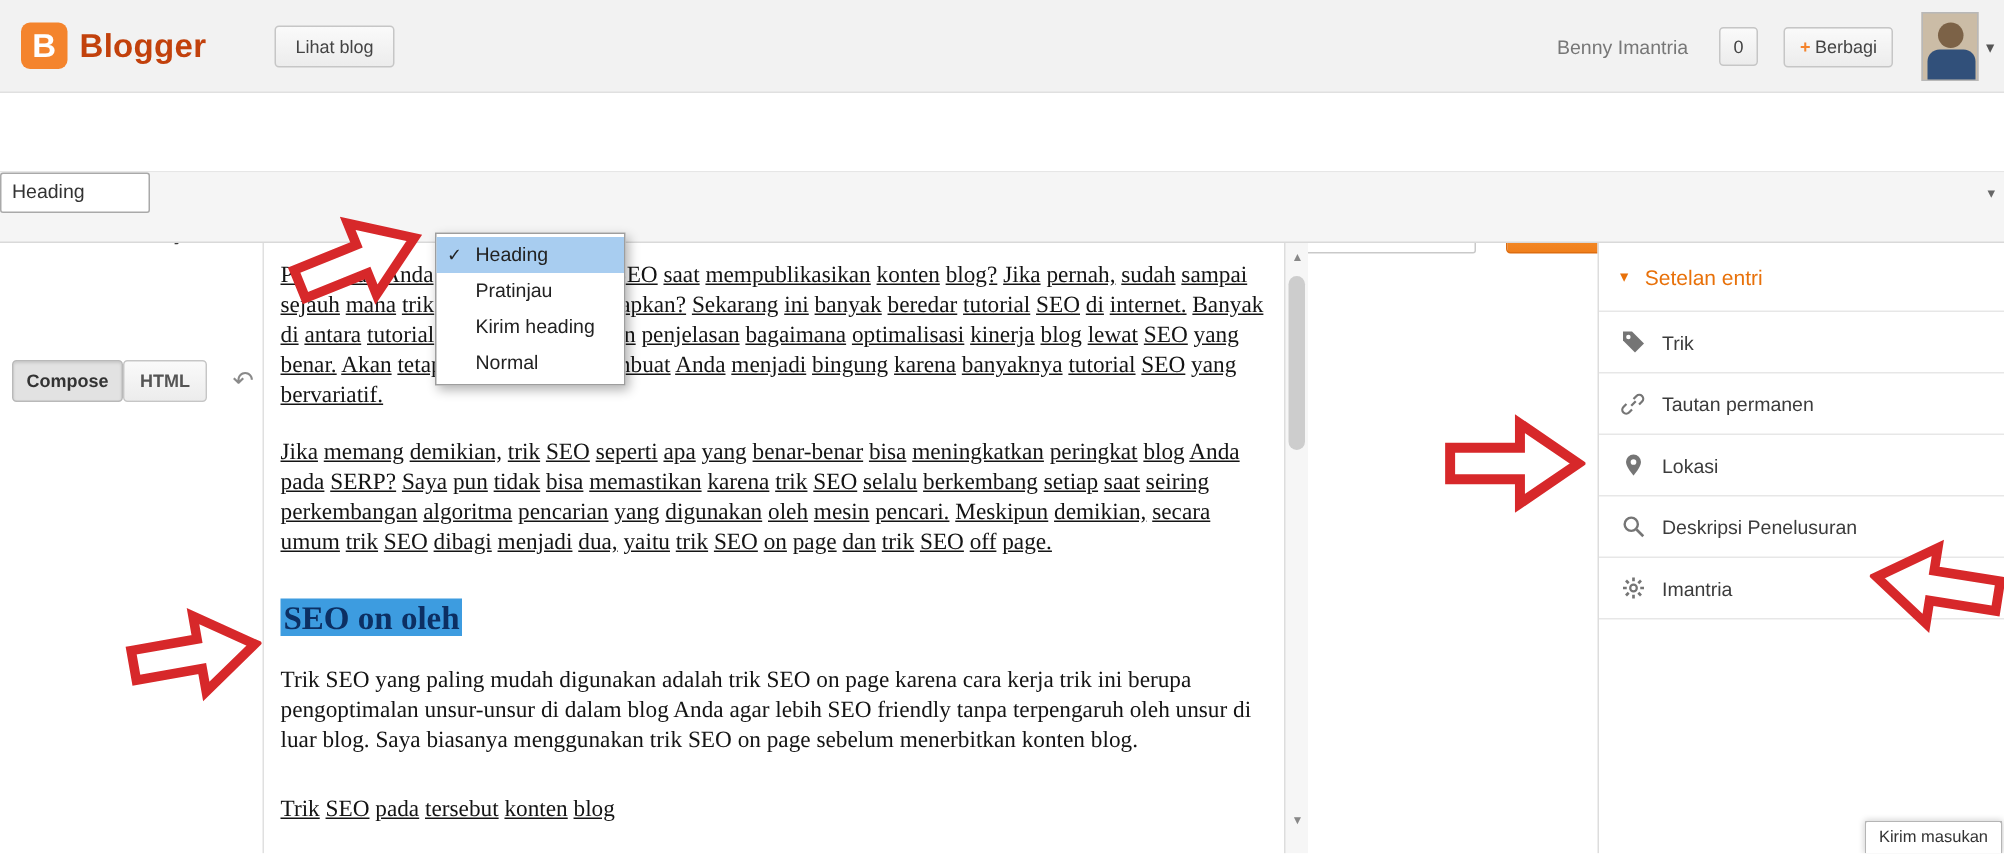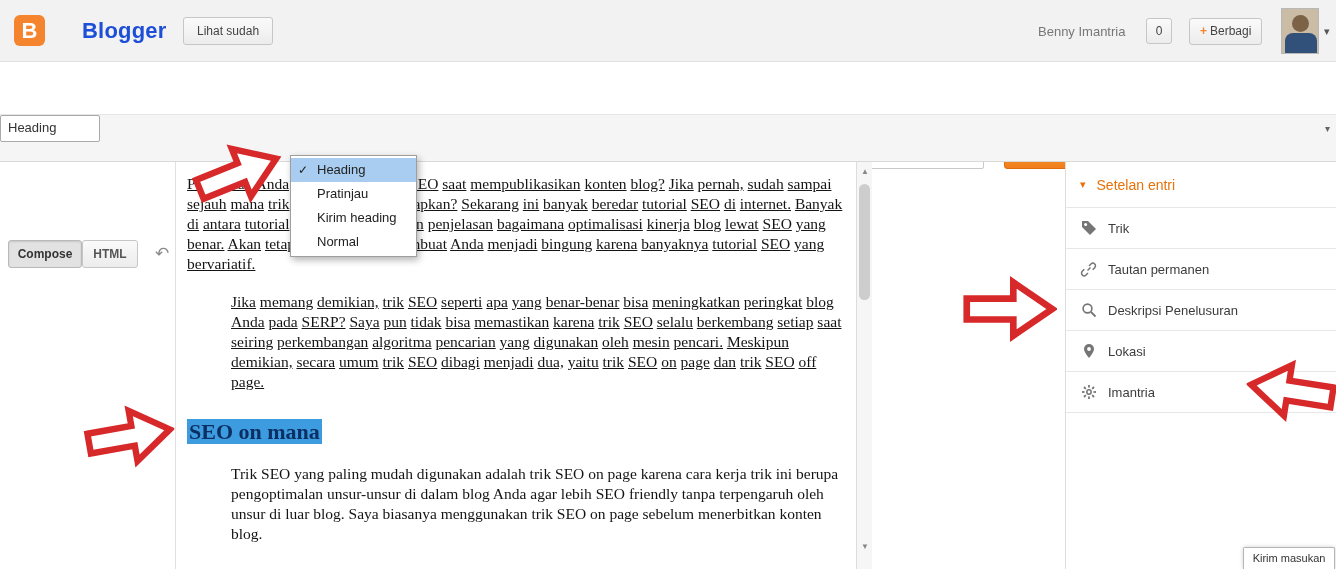--- a/index.html
+++ b/index.html
@@ -9,21 +9,21 @@
     background:#fff; font-family:"Liberation Sans", sans-serif; color:#333;
   }
   .abs { position:absolute; }
 
   
   .topbar { position:absolute; left:0; top:0; width:1336px; height:62px;
     background:#f2f2f2; border-bottom:1px solid #e0e0e0; }
   .logo { position:absolute; left:14px; top:15px; display:flex; align-items:center; gap:8px; cursor:pointer; }
   .logo-mark { width:31px; height:31px; background:#f4842d; color:#fff; border-radius:6px;
     font-size:22px; font-weight:bold; display:flex; align-items:center; justify-content:center; }
-  .logo-text { font-size:22px; font-weight:bold; color:#1d4ed8; letter-spacing:0.2px;margin-left:29px; }
+  .logo-text { font-size:22px; font-weight:bold; color:#c2410c; letter-spacing:0.2px; }
   .btn { display:inline-block; background:linear-gradient(#fafafa,#ececec); border:1px solid #c6c6c6;
     border-radius:3px; font-size:12px; color:#444; text-align:center; cursor:pointer;
     font-family:"Liberation Sans", sans-serif; }
   .view-blog { left:183px; top:17px; height:28px; line-height:26px; padding:0 13px; }
   .username { left:1038px; top:24px; font-size:13px; color:#777; }
   .counter { left:1146px; top:18px; width:26px; height:26px; line-height:24px; }
   .share { left:1189px; top:18px; height:27px; line-height:25px; padding:0 10px; }
   .share .plus { color:#f4842d; font-weight:bold; margin-right:3px; }
   .avatar { left:1281px; top:8px; width:38px; height:46px; background:#cbbca6; overflow:hidden; cursor:pointer;
     border:1px solid #b8b8b8; }
@@ -107,21 +107,21 @@
     border-left:1px solid #ddd; }
   .scroll-btn { position:absolute; left:0; width:16px; height:16px; text-align:center;
     font-size:8px; line-height:16px; color:#888; cursor:pointer; }
   .scroll-up { top:2px; }
   .scroll-down { top:377px; }
   .scroll-thumb { position:absolute; left:2px; top:22px; width:11px; height:116px;
     background:#cdcdcd; border-radius:6px; cursor:grab; }
   .editor-content { position:absolute; left:11px; top:12px; width:660px;
     font-family:"Liberation Serif", serif; font-size:15.5px; line-height:20px; color:#141414; }
   .editor-content p { margin:0 0 18px 0; }
-  .editor-content p.gap { margin-bottom:26px;margin-left:44px; }
+  .editor-content p.gap { margin-bottom:26px; }
   .uw { text-decoration:underline; }
   .entry-heading { margin:0 0 22px 0; font-size:22px; font-weight:bold; line-height:28px; }
   .sel { background:#3d9ce0; color:#0c2f63; padding:0 2px; }
 
   
   .sidebar { position:absolute; left:1065px; top:162px; width:271px; height:407px;
     background:#fff; border-left:1px solid #ddd; }
   .sb-row { display:flex; align-items:center; gap:11px; height:41px; padding-left:14px;
     border-bottom:1px solid #e7e7e7; font-size:13px; color:#3c3c3c; cursor:pointer; }
   .sb-header { height:46px; font-size:14px; color:#e8710a; }
@@ -145,21 +145,21 @@
 </head>
 <body>
 
 <div class="stage">
 
   <header class="topbar">
     <div class="logo">
       <span class="logo-mark">B</span>
       <span class="logo-text">Blogger</span>
     </div>
-    <button class="btn abs view-blog">Lihat sudah</button>
+    <button class="btn abs view-blog">Lihat blog</button>
     <span class="abs username">Benny Imantria</span>
     <button class="btn abs counter">0</button>
     <button class="btn abs share"><span class="plus">+</span><span>Berbagi</span></button>
     <div class="abs avatar">
       <div class="avatar-head"></div>
       <div class="avatar-body"></div>
     </div>
     <span class="abs acct-caret">▾</span>
   </header>
 
@@ -266,21 +266,21 @@
     <span class="tbtn spellbtn">
       <span class="spell-abc">ABC</span>
       <span class="spell-check">✓</span>
     </span>
   </div>
 
   <div class="editor">
     <div class="editor-content">
       <p class="u-words"><span class="uw">Pernahkah</span> <span class="uw">Anda</span> <span class="uw">menggunakan</span> <span class="uw">trik</span> <span class="uw">SEO</span> <span class="uw">saat</span> <span class="uw">mempublikasikan</span> <span class="uw">konten</span> <span class="uw">blog?</span> <span class="uw">Jika</span> <span class="uw">pernah,</span> <span class="uw">sudah</span> <span class="uw">sampai</span> <span class="uw">sejauh</span> <span class="uw">mana</span> <span class="uw">trik</span> <span class="uw">SEO</span> <span class="uw">yang</span> <span class="uw">Anda</span> <span class="uw">terapkan?</span> <span class="uw">Sekarang</span> <span class="uw">ini</span> <span class="uw">banyak</span> <span class="uw">beredar</span> <span class="uw">tutorial</span> <span class="uw">SEO</span> <span class="uw">di</span> <span class="uw">internet.</span> <span class="uw">Banyak</span> <span class="uw">di</span> <span class="uw">antara</span> <span class="uw">tutorial</span> <span class="uw">tersebut</span> <span class="uw">memberikan</span> <span class="uw">penjelasan</span> <span class="uw">bagaimana</span> <span class="uw">optimalisasi</span> <span class="uw">kinerja</span> <span class="uw">blog</span> <span class="uw">lewat</span> <span class="uw">SEO</span> <span class="uw">yang</span> <span class="uw">benar.</span> <span class="uw">Akan</span> <span class="uw">tetapi,</span> <span class="uw">hal</span> <span class="uw">ini</span> <span class="uw">justru</span> <span class="uw">membuat</span> <span class="uw">Anda</span> <span class="uw">menjadi</span> <span class="uw">bingung</span> <span class="uw">karena</span> <span class="uw">banyaknya</span> <span class="uw">tutorial</span> <span class="uw">SEO</span> <span class="uw">yang</span> <span class="uw">bervariatif.</span></p>
       <p class="u-words gap"><span class="uw">Jika</span> <span class="uw">memang</span> <span class="uw">demikian,</span> <span class="uw">trik</span> <span class="uw">SEO</span> <span class="uw">seperti</span> <span class="uw">apa</span> <span class="uw">yang</span> <span class="uw">benar-benar</span> <span class="uw">bisa</span> <span class="uw">meningkatkan</span> <span class="uw">peringkat</span> <span class="uw">blog</span> <span class="uw">Anda</span> <span class="uw">pada</span> <span class="uw">SERP?</span> <span class="uw">Saya</span> <span class="uw">pun</span> <span class="uw">tidak</span> <span class="uw">bisa</span> <span class="uw">memastikan</span> <span class="uw">karena</span> <span class="uw">trik</span> <span class="uw">SEO</span> <span class="uw">selalu</span> <span class="uw">berkembang</span> <span class="uw">setiap</span> <span class="uw">saat</span> <span class="uw">seiring</span> <span class="uw">perkembangan</span> <span class="uw">algoritma</span> <span class="uw">pencarian</span> <span class="uw">yang</span> <span class="uw">digunakan</span> <span class="uw">oleh</span> <span class="uw">mesin</span> <span class="uw">pencari.</span> <span class="uw">Meskipun</span> <span class="uw">demikian,</span> <span class="uw">secara</span> <span class="uw">umum</span> <span class="uw">trik</span> <span class="uw">SEO</span> <span class="uw">dibagi</span> <span class="uw">menjadi</span> <span class="uw">dua,</span> <span class="uw">yaitu</span> <span class="uw">trik</span> <span class="uw">SEO</span> <span class="uw">on</span> <span class="uw">page</span> <span class="uw">dan</span> <span class="uw">trik</span> <span class="uw">SEO</span> <span class="uw">off</span> <span class="uw">page.</span></p>
-      <p class="entry-heading"><span class="sel">SEO on mana</span></p>
+      <p class="entry-heading"><span class="sel">SEO on oleh</span></p>
       <p class="gap">Trik SEO yang paling mudah digunakan adalah trik SEO on page karena cara kerja trik ini berupa pengoptimalan unsur-unsur di dalam blog Anda agar lebih SEO friendly tanpa terpengaruh oleh unsur di luar blog. Saya biasanya menggunakan trik SEO on page sebelum menerbitkan konten blog.</p>
       <p class="u-words"><span class="uw">Trik</span> <span class="uw">SEO</span> <span class="uw">pada</span> <span class="uw">tersebut</span> <span class="uw">konten</span> <span class="uw">blog</span></p>
     </div>
     <div class="scrollbar">
       <span class="scroll-btn scroll-up">▲</span>
       <div class="scroll-thumb"></div>
       <span class="scroll-btn scroll-down">▼</span>
     </div>
   </div>
 
@@ -325,34 +325,34 @@
               <path d="M9 5 l2-2 a2.6 2.6 0 0 1 3.7 3.7 l-2 2"></path>
               <path d="M8 12 l-2 2 a2.6 2.6 0 0 1-3.7-3.7 l2-2"></path>
             </g>
           </svg>
       </span>
       <span>Tautan permanen</span>
     </div>
     <div class="sb-row">
       <span class="sb-icon">
         <svg width="16" height="16" viewBox="0 0 16 16">
+            <path d="M8 1 a5 5 0 0 1 5 5 c0 3.4-5 9-5 9 S3 9.4 3 6 a5 5 0 0 1 5-5z" fill="#757575"></path>
+            <circle cx="8" cy="6" r="1.9" fill="#fff"></circle>
+          </svg>
+      </span>
+      <span>Lokasi</span>
+    </div>
+    <div class="sb-row">
+      <span class="sb-icon">
+        <svg width="16" height="16" viewBox="0 0 16 16">
             <circle cx="6.5" cy="6.5" r="4.4" fill="none" stroke="#757575" stroke-width="1.6"></circle>
             <line x1="10" y1="10" x2="14.5" y2="14.5" stroke="#757575" stroke-width="1.8"></line>
           </svg>
       </span>
       <span>Deskripsi Penelusuran</span>
-    </div>
-    <div class="sb-row">
-      <span class="sb-icon">
-        <svg width="16" height="16" viewBox="0 0 16 16">
-            <path d="M8 1 a5 5 0 0 1 5 5 c0 3.4-5 9-5 9 S3 9.4 3 6 a5 5 0 0 1 5-5z" fill="#757575"></path>
-            <circle cx="8" cy="6" r="1.9" fill="#fff"></circle>
-          </svg>
-      </span>
-      <span>Lokasi</span>
     </div>
     <div class="sb-row">
       <span class="sb-icon">
         <svg width="16" height="16" viewBox="0 0 16 16">
             <circle cx="8" cy="8" r="2.2" fill="none" stroke="#757575" stroke-width="1.5"></circle>
             <g stroke="#757575" stroke-width="1.8">
               <line x1="8" y1="1" x2="8" y2="3.5"></line>
               <line x1="8" y1="12.5" x2="8" y2="15"></line>
               <line x1="1" y1="8" x2="3.5" y2="8"></line>
               <line x1="12.5" y1="8" x2="15" y2="8"></line>

